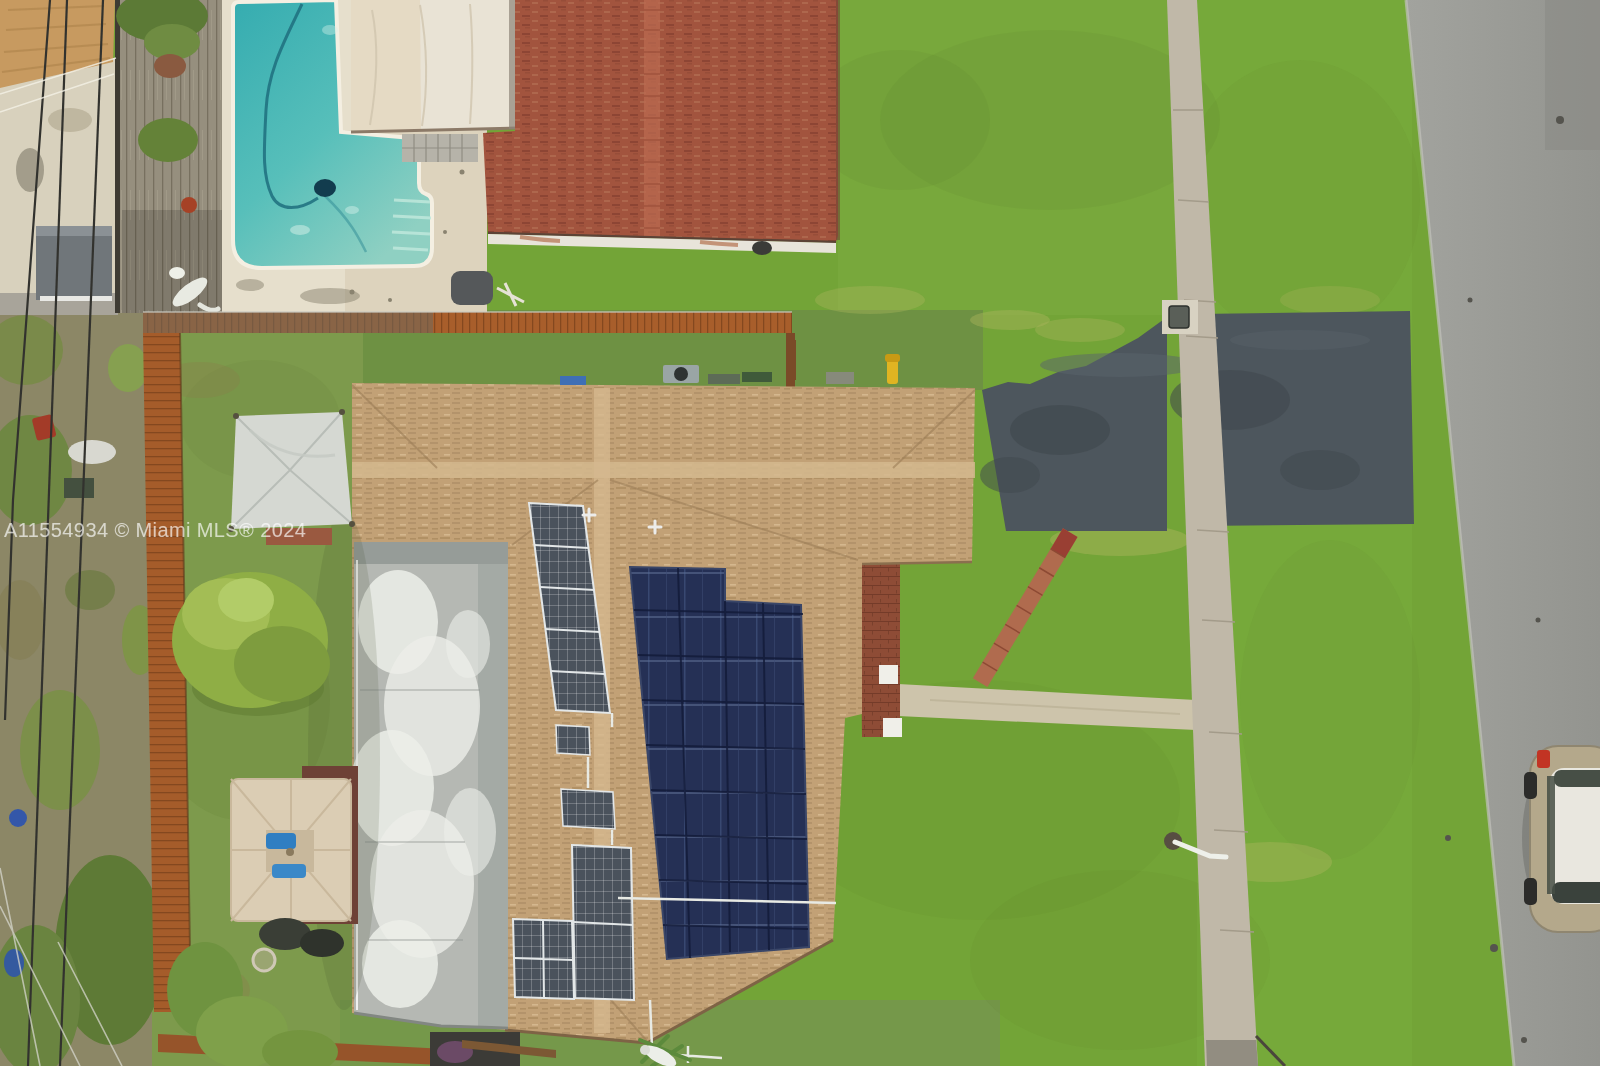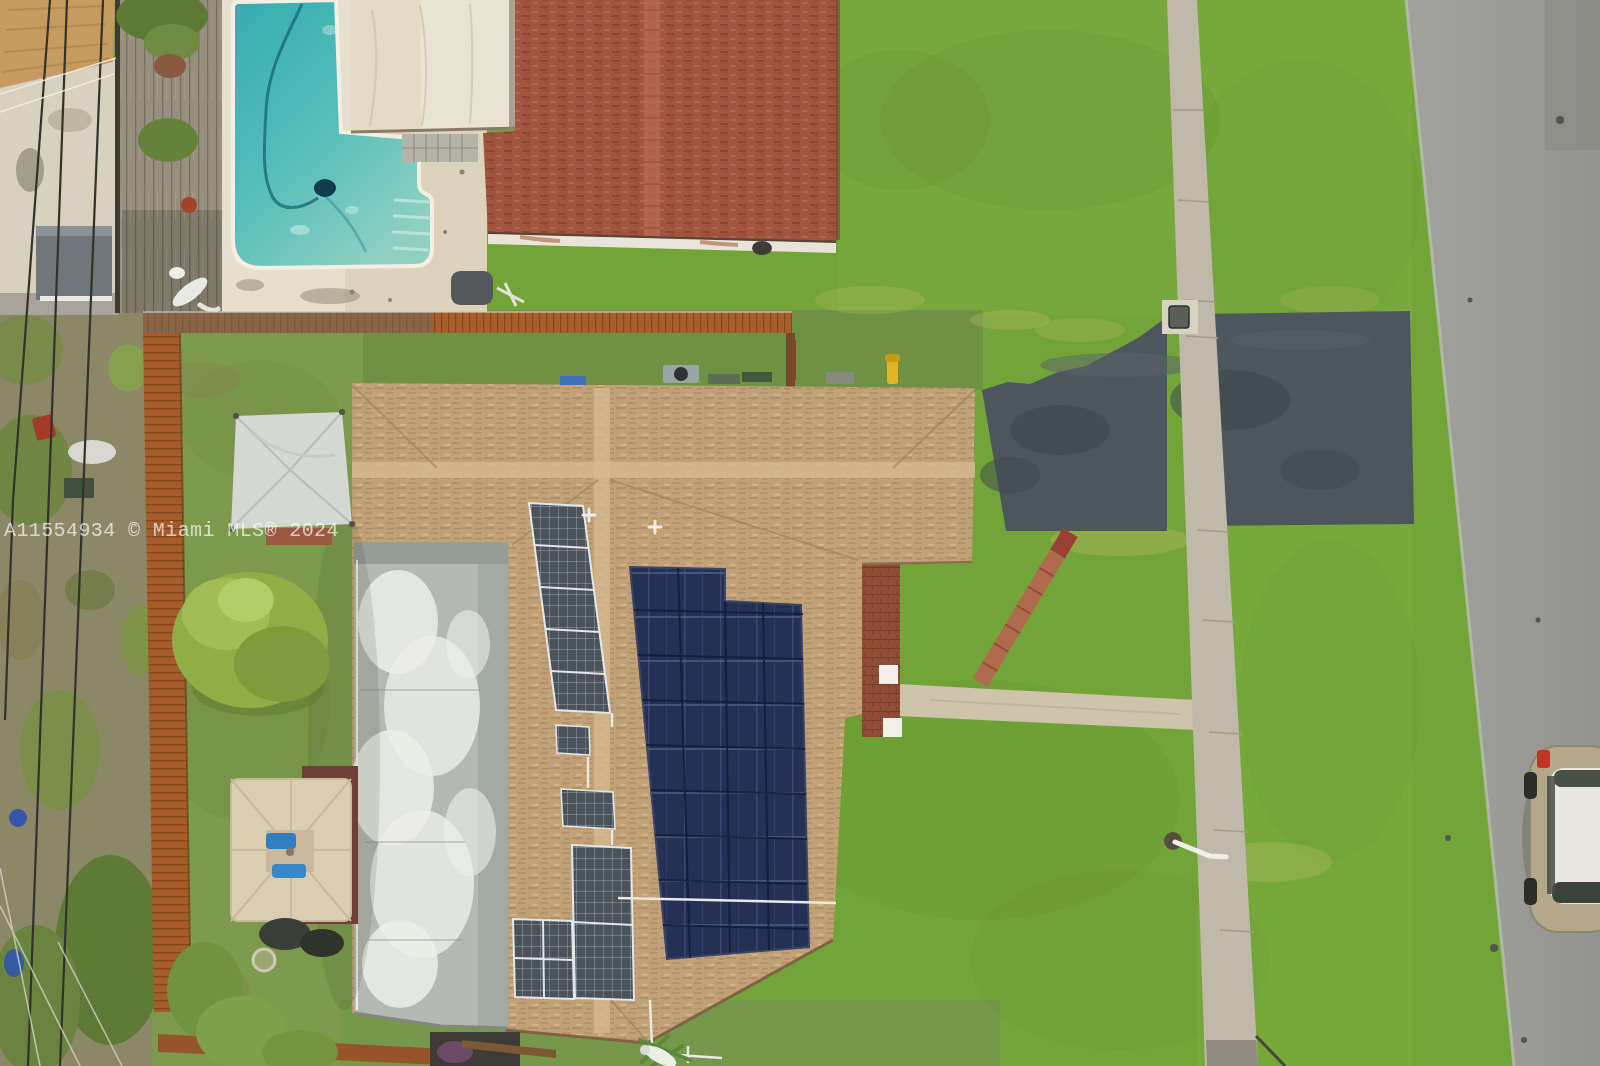--- a/index.html
+++ b/index.html
@@ -1,17 +1,17 @@
 <!DOCTYPE html>
 <html><head>
 <meta charset="utf-8">
 <style>
   html,body{margin:0;padding:0;background:#222;}
   .stage{position:relative;width:1600px;height:1066px;overflow:hidden;background:#737373;
-         font-family:Liberation Mono, monospace;}
+         font-family:Liberation Sans, sans-serif;}
   .stage svg{position:absolute;left:0;top:0;display:block;}
   .watermark{position:absolute;left:4px;top:519px;font-size:20px;font-weight:400;
              letter-spacing:.4px;color:rgba(255,255,255,.62);white-space:nowrap;
              text-shadow:0 0 1px rgba(255,255,255,.15);pointer-events:none;}
 </style>
 </head>
 <body>
 
 <div class="stage">
 <svg width="1600" height="1066" viewBox="0 0 1600 1066">

